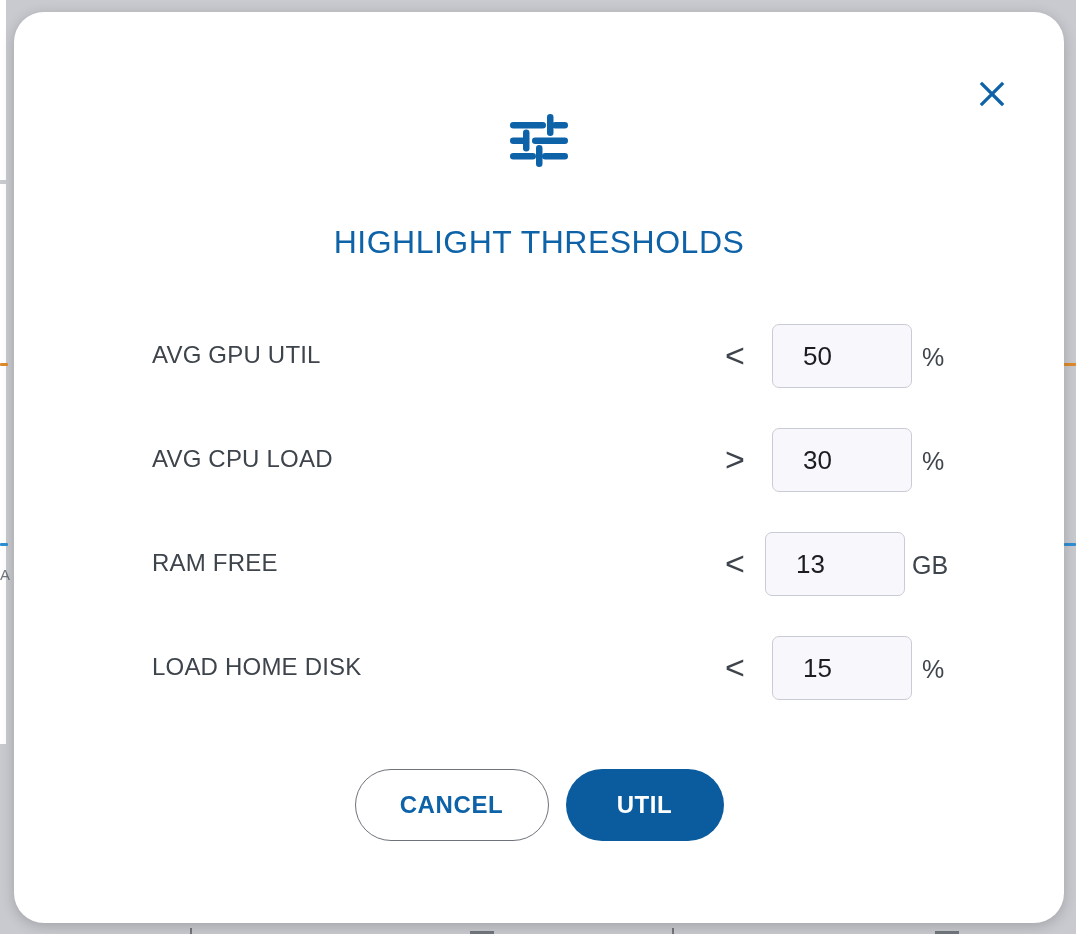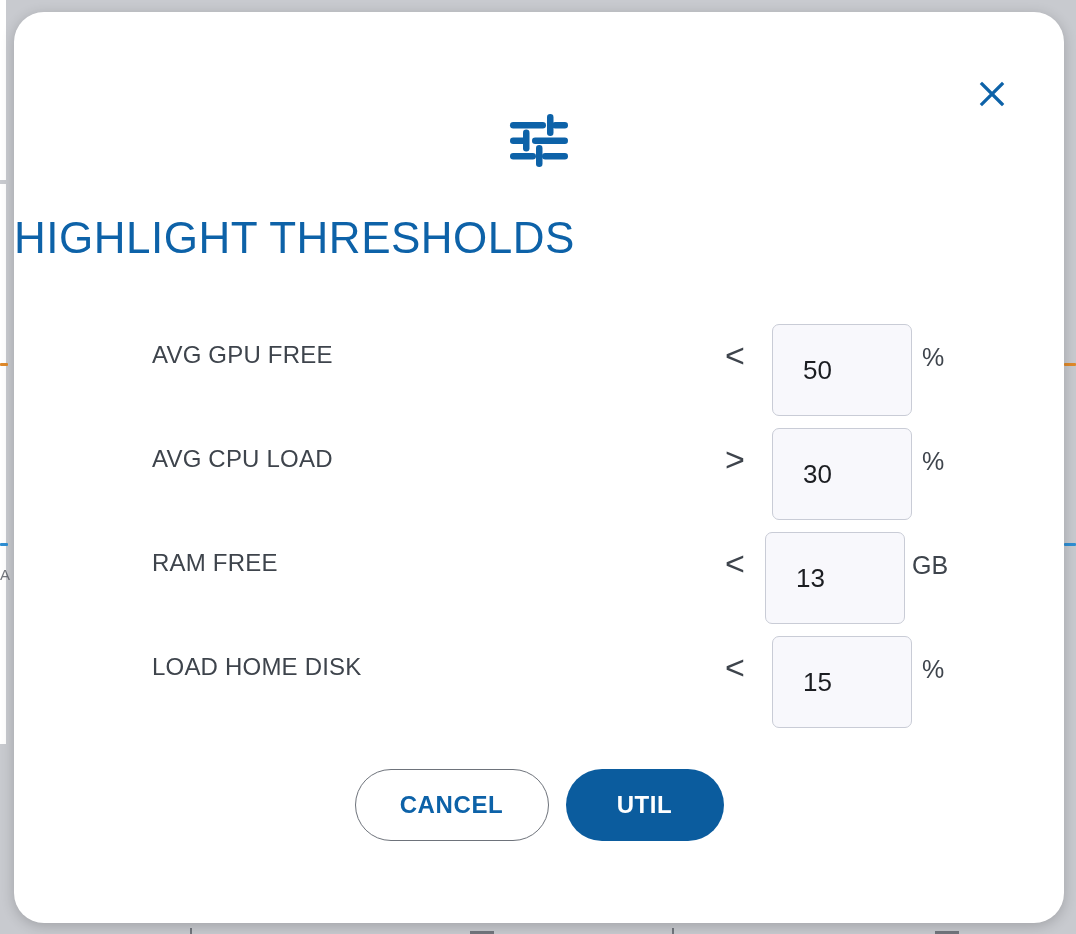--- a/index.html
+++ b/index.html
@@ -77,25 +77,25 @@
     position: absolute;
     top: 100px;
     left: 0;
     right: 0;
     display: flex;
     justify-content: center;
   }
 
   .dialog-title {
     position: absolute;
-    top: 201px;
+    top: 212px;
     left: 0;
     right: 0;
-    text-align: left;
-    font-size: 44px;
+    text-align: center;
+    font-size: 32px;
     letter-spacing: 0.5px;
     color: #0d62a8;
     font-weight: 400;
     font-family: "Liberation Sans", sans-serif;
   }
 
   .rows {
     position: absolute;
     top: 312px;
     left: 138px;
@@ -122,21 +122,21 @@
     text-align: center;
     font-size: 34px;
     color: #3e444c;
     font-weight: 300;
     font-family: "Liberation Sans", sans-serif;
   }
   .row-input {
     position: absolute;
     top: 0;
     width: 140px;
-    height: 92px;
+    height: 64px;
     box-sizing: border-box;
     background: #f8f8fc;
     border: 1px solid #c9ccd6;
     border-radius: 7px;
     font-size: 26px;
     color: #1b1d21;
     padding: 0 0 0 30px;
     font-family: "Liberation Sans", sans-serif;
     outline: none;
   }
@@ -228,21 +228,21 @@
         <rect x="28" y="33" width="6.5" height="22" rx="3.2"></rect>
       </g>
     </svg>
   </div>
 
   <div class="dialog-title">HIGHLIGHT THRESHOLDS</div>
 
   <div class="rows">
 
     <div class="row">
-      <span class="row-label">AVG GPU FREE</span>
+      <span class="row-label">AVG GPU UTIL</span>
       <span class="row-op">&lt;</span>
       <input class="row-input pos-default" type="text" value="50" style="">
       <span class="row-unit unit-default">%</span>
     </div>
 
     <div class="row">
       <span class="row-label">AVG CPU LOAD</span>
       <span class="row-op">&gt;</span>
       <input class="row-input pos-default" type="text" value="30" style="">
       <span class="row-unit unit-default">%</span>

